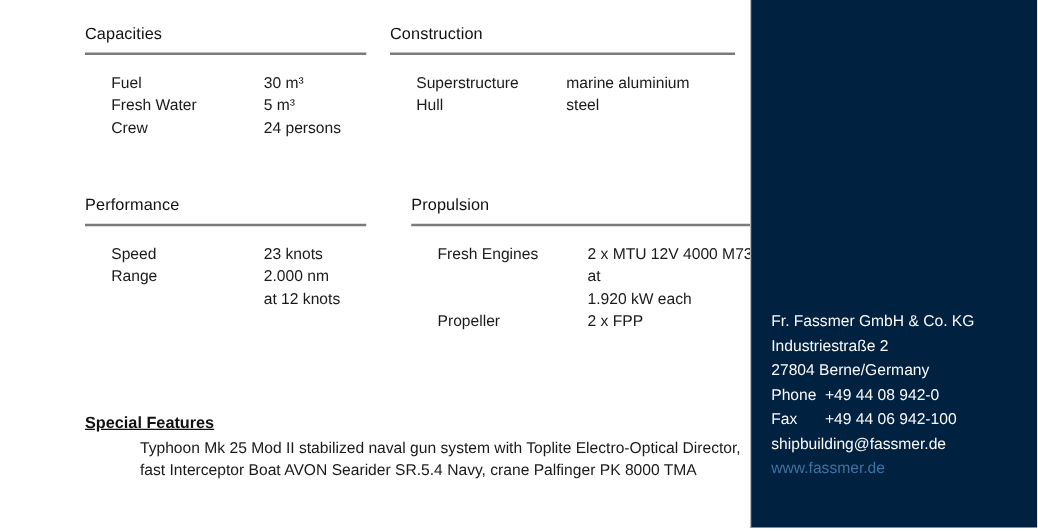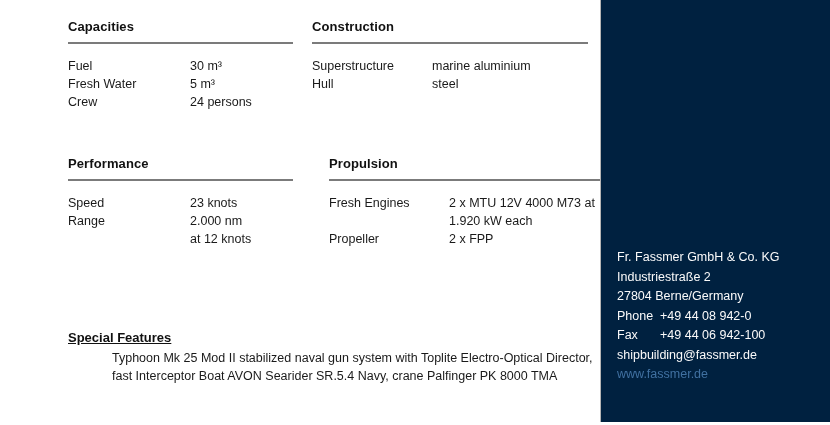--- a/index.html
+++ b/index.html
@@ -26,35 +26,36 @@
   
   .section { position: absolute; }
   .sec-capacities   { left: 68px;  top: 19px;  width: 225px; }
   .sec-construction { left: 312px; top: 19px;  width: 276px; }
   .sec-performance  { left: 68px;  top: 156px; width: 225px; }
   .sec-propulsion   { left: 329px; top: 156px; width: 276px; }
 
   .section h2 {
     font-size: 13px;
     line-height: 15px;
-    font-weight: bold;
+    font-weight: normal;
     color: #111111;
     margin-bottom: 8px;
     letter-spacing: 0.1px;
   }
   .rule {
     height: 2px;
     background: var(--rule);
     margin-bottom: 13px;
   }
   .row {
     display: grid;
     grid-template-columns: 122px 1fr;
     font-size: 12.5px;
     line-height: 18px;
+    margin-left: 21px;
   }
   .sec-construction .row,
   .sec-propulsion .row { grid-template-columns: 120px 1fr; }
   .row .value { white-space: pre-line; }
 
   
   .special {
     position: absolute;
     left: 68px;
     top: 330px;

